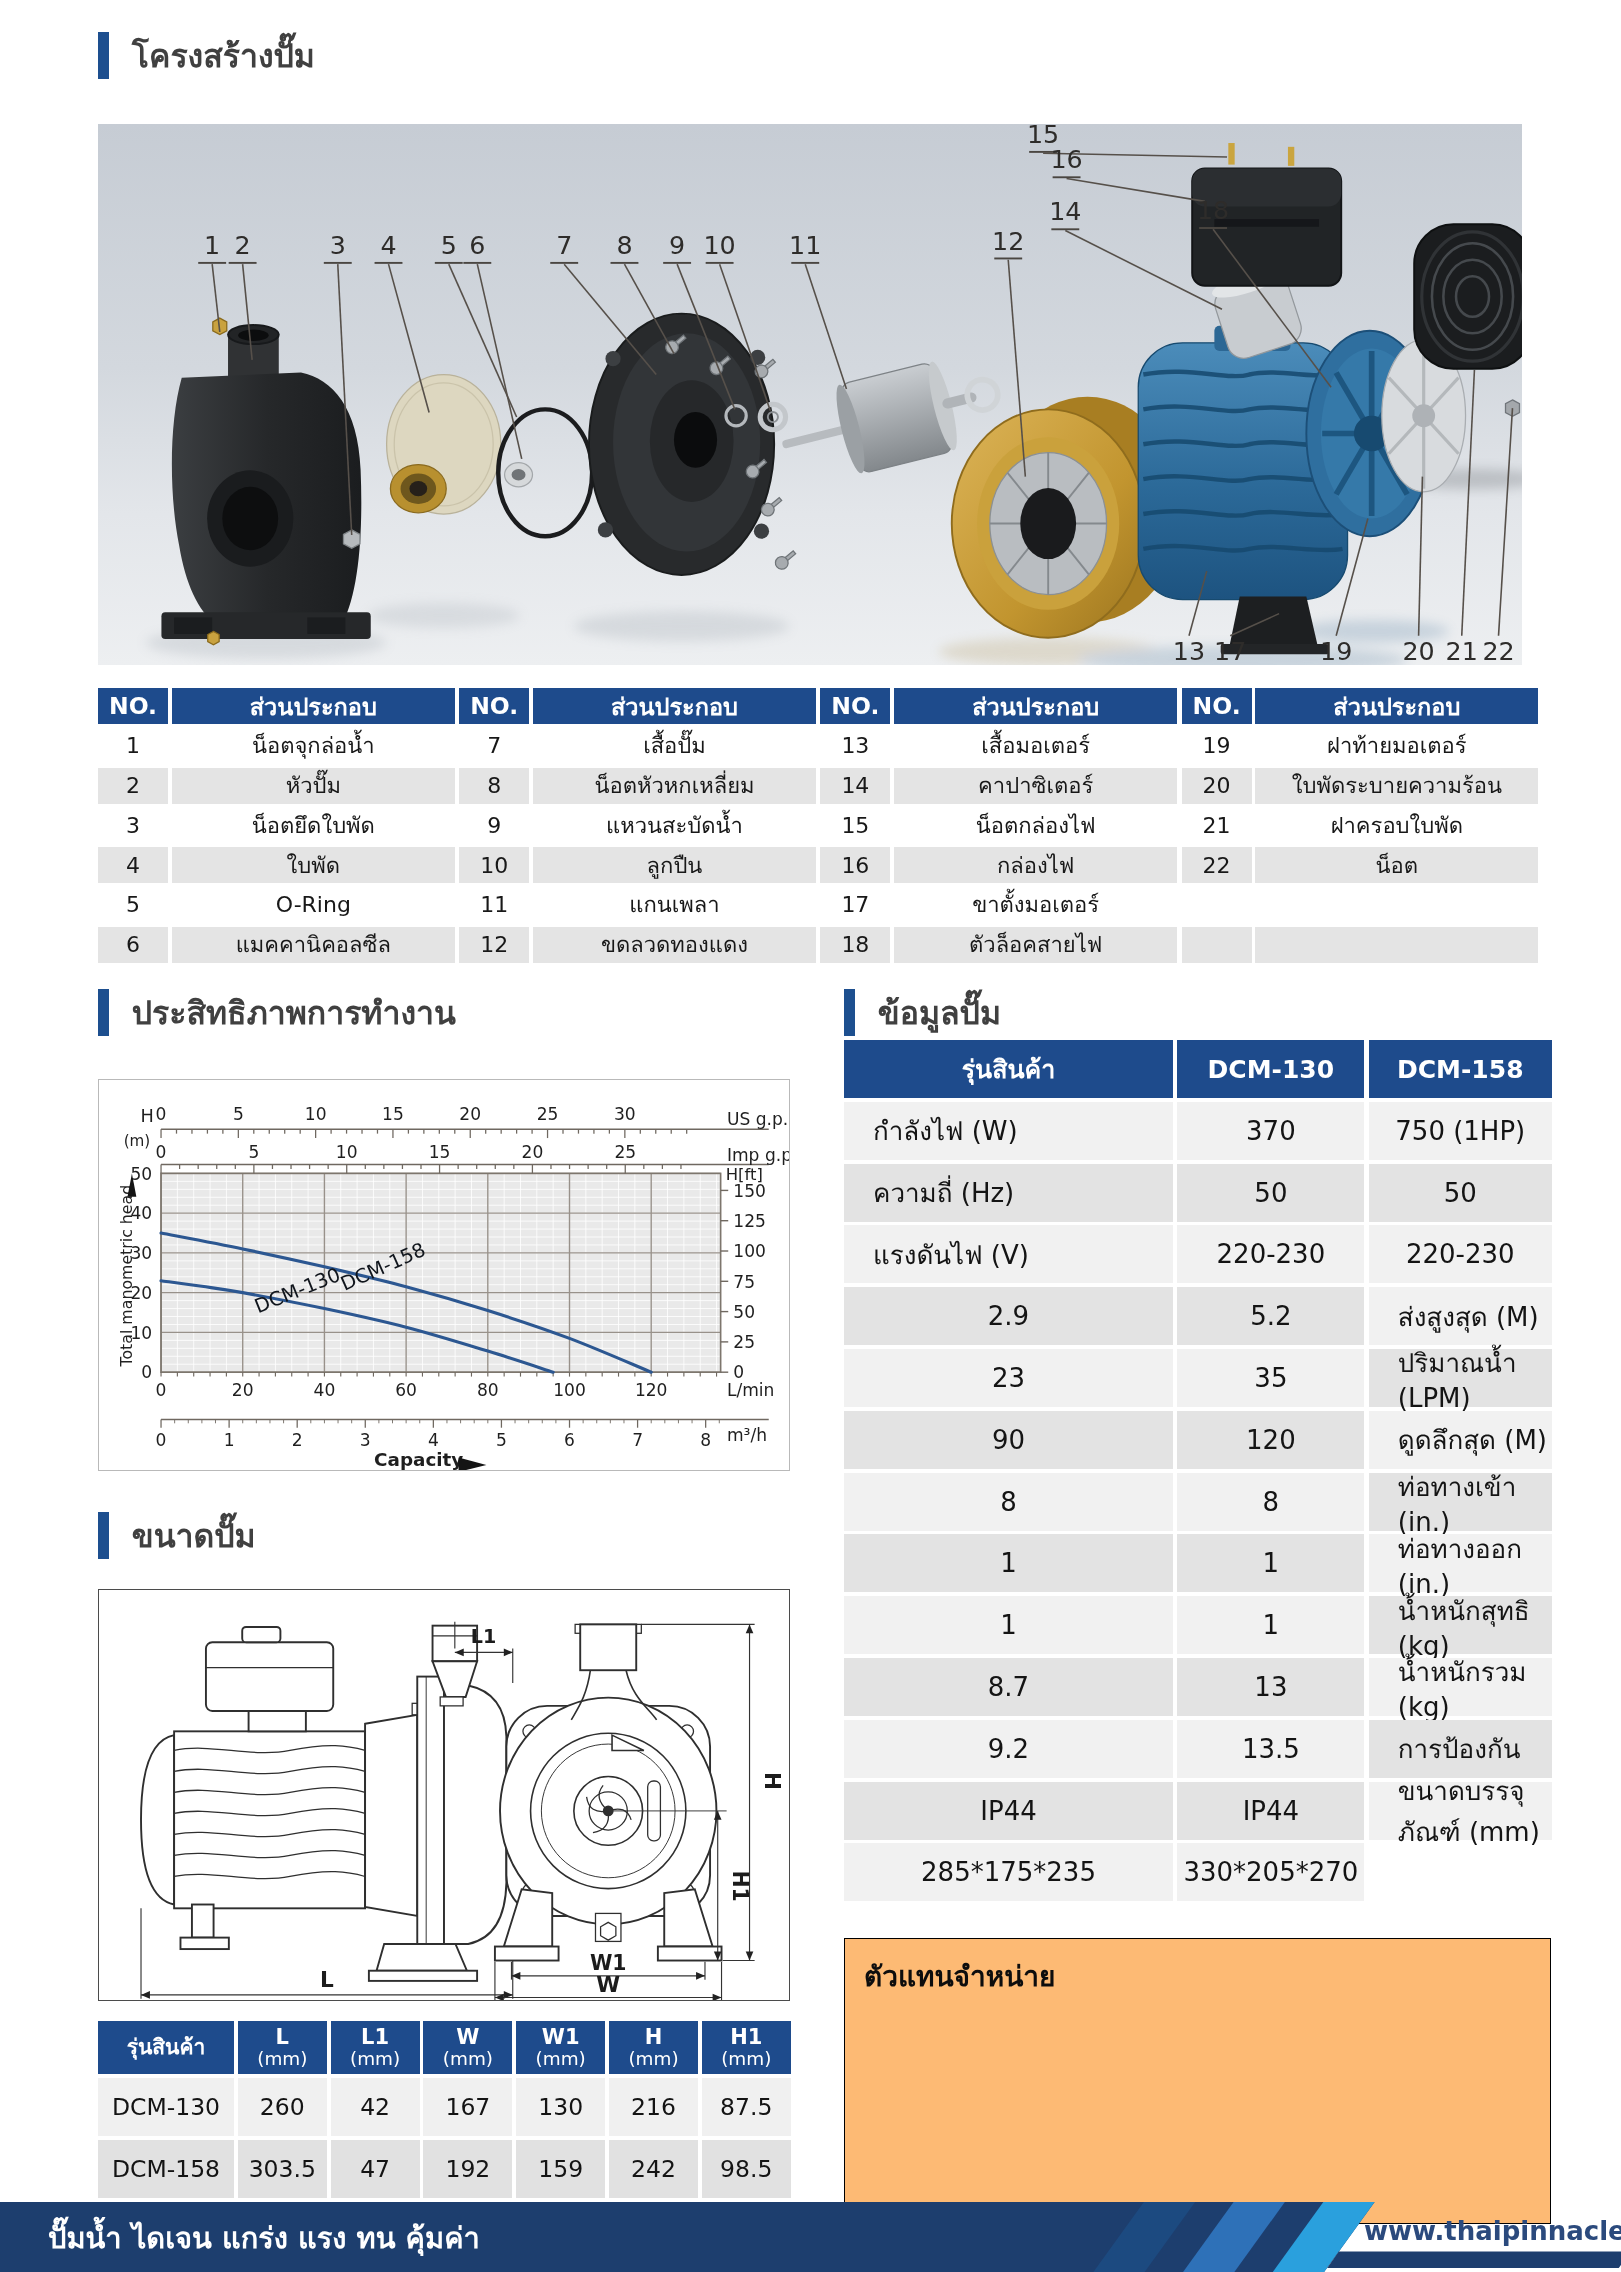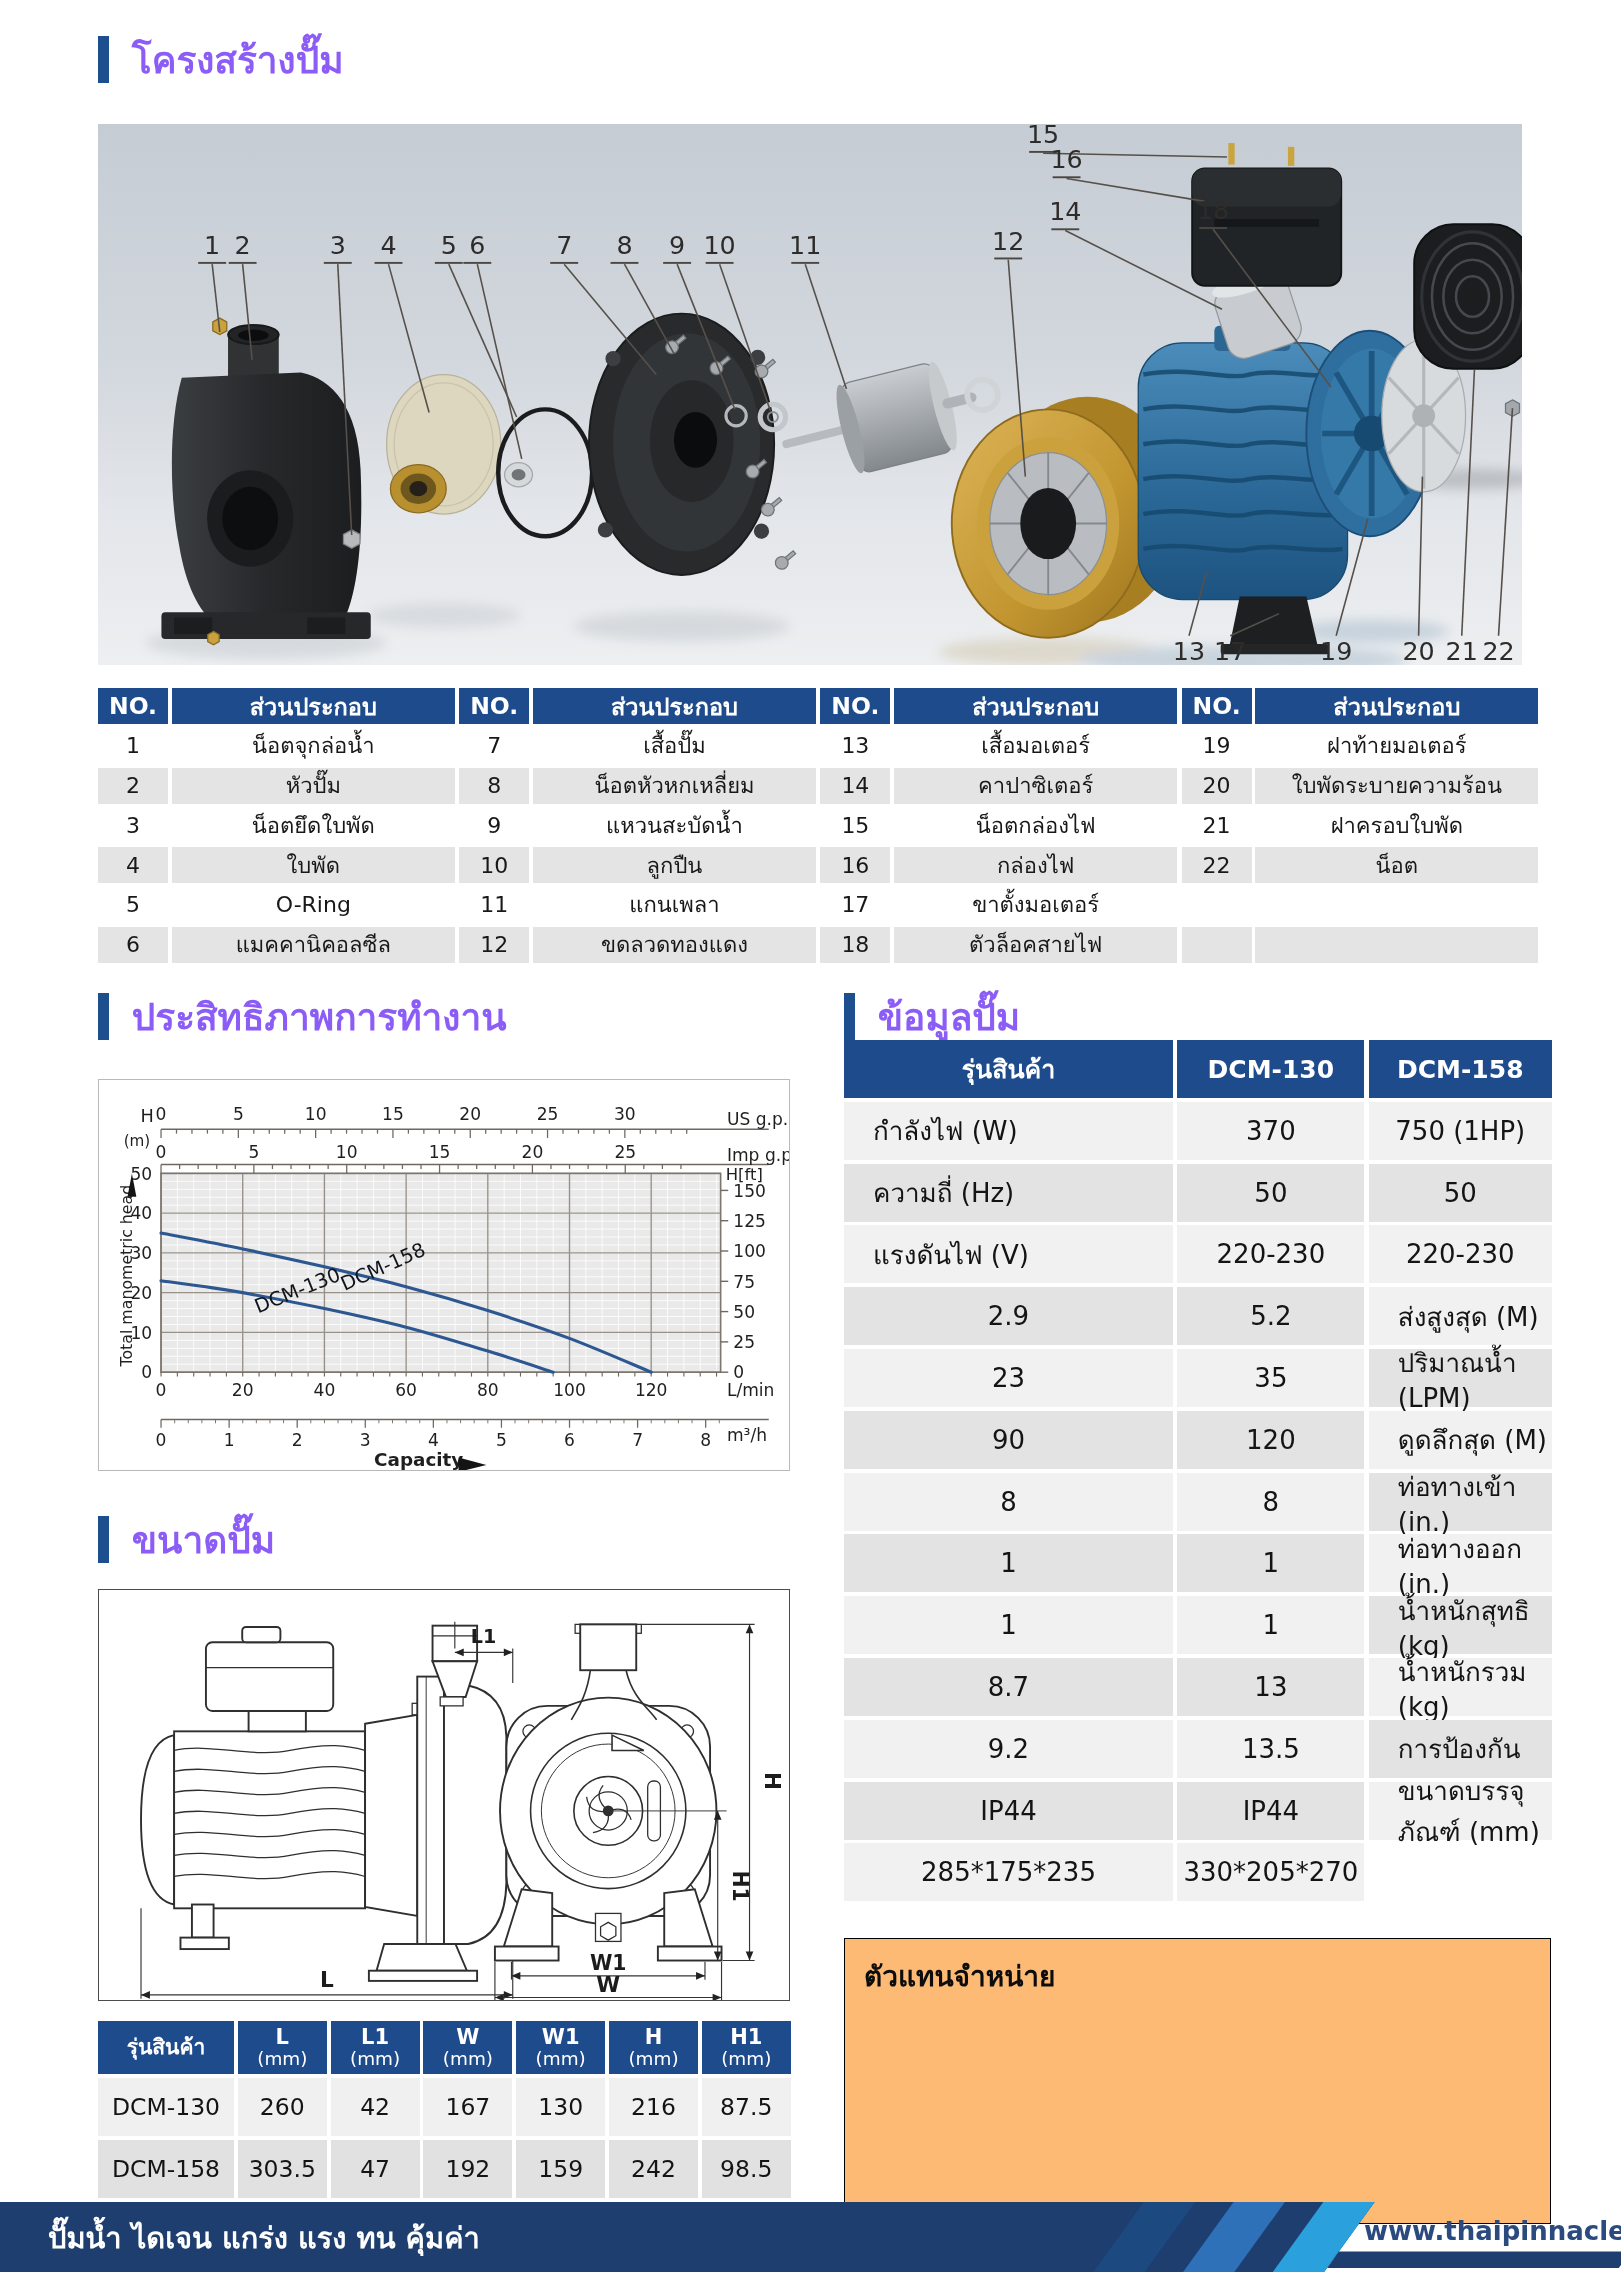--- a/index.html
+++ b/index.html
@@ -1,20 +1,20 @@
 <!DOCTYPE html>
 <html style="font-size:10px"><head>
 <meta charset="utf-8">
 <style>
   html,body{margin:0;padding:0;}
   body{width:1622px;height:2273px;position:relative;background:#ffffff;
        font-family:"DejaVu Sans","Liberation Sans",sans-serif;overflow:hidden;}
   .sec-title{position:absolute;display:flex;align-items:center;gap:23px;}
   .sec-title .bar{width:10.8px;height:47px;background:#1d4f8f;}
-  .sec-title .txt{font-size:37px;font-weight:bold;color:#8b5cf6;}
+  .sec-title .txt{font-size:32px;font-weight:bold;color:#404040;}
 
   .photo{position:absolute;left:98px;top:124px;width:1424px;height:541px;}
   .photo svg{width:100%;height:100%;display:block;}
 
   .parts-table{position:absolute;left:98px;top:688px;width:1424px;display:flex;gap:4.4px;}
   .pgroup{display:grid;grid-template-columns:70px 283px;gap:3.8px;}
   .pcell{height:36px;display:flex;align-items:center;justify-content:center;
          font-size:22px;color:#181818;}
   .phead{height:36px;background:#1e4b8c;color:#ffffff;font-size:23.5px;font-weight:600;}
   .rowA{background:#ffffff;}

